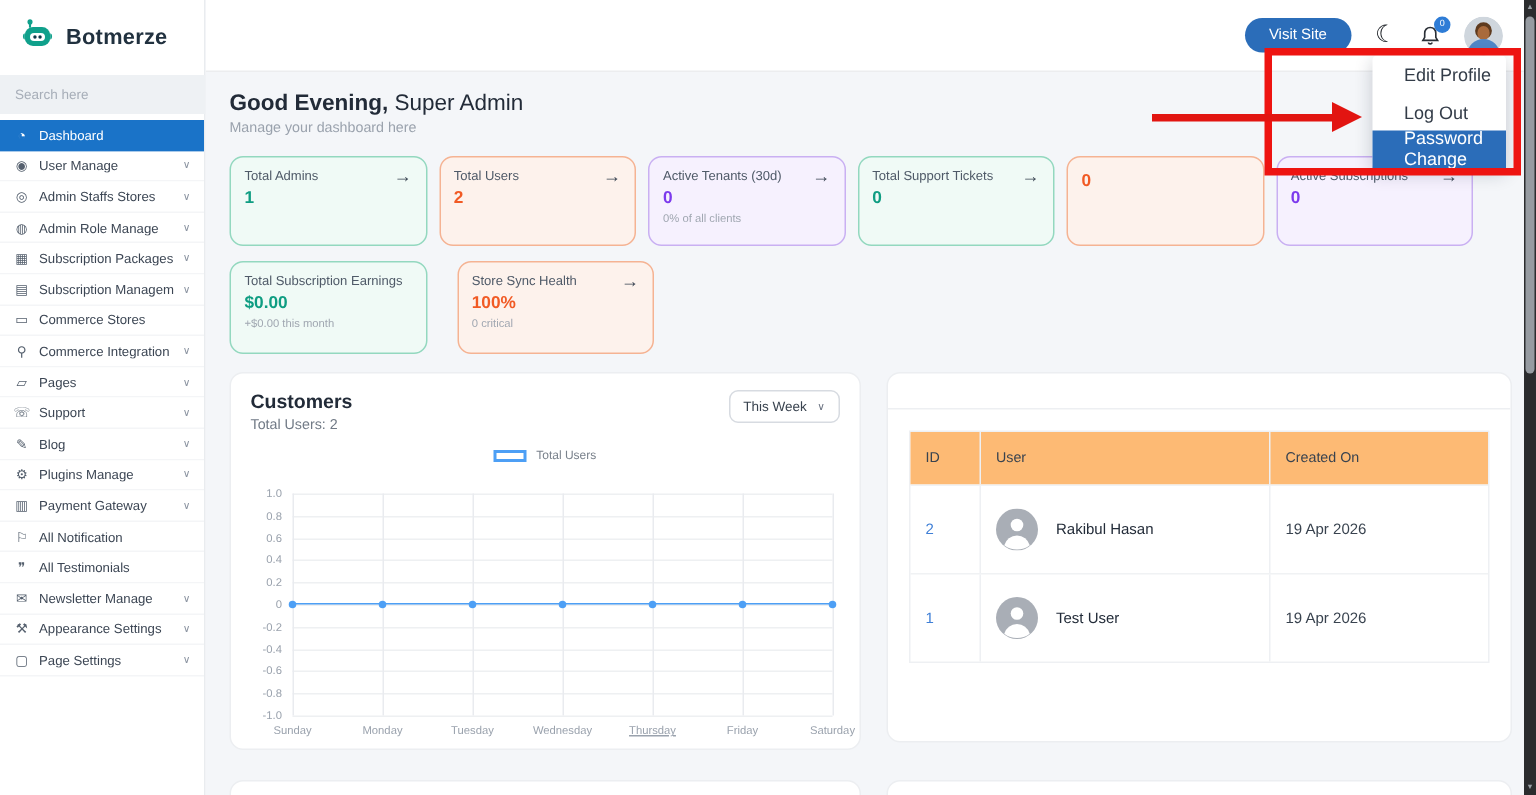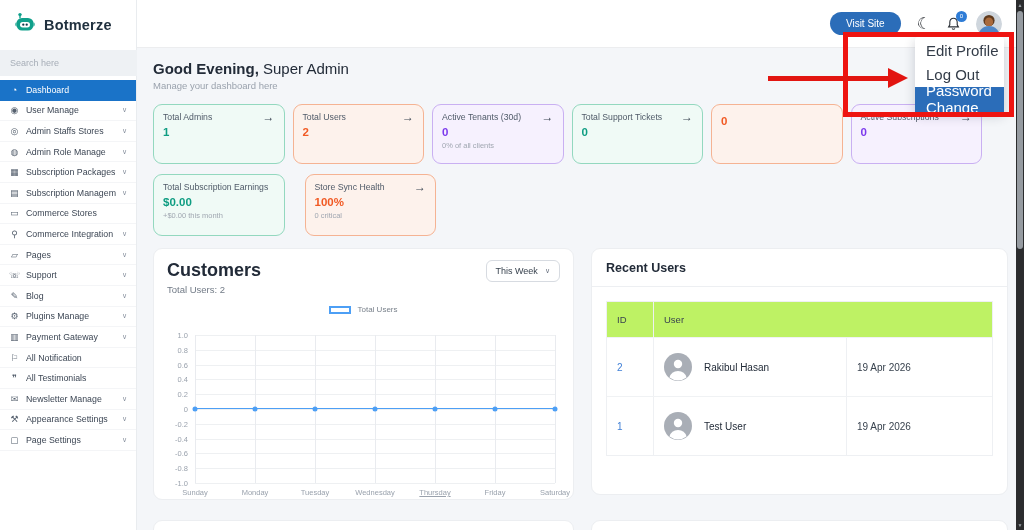--- a/index.html
+++ b/index.html
@@ -45,60 +45,60 @@
   .theme-orange{background:#fdf2ec;border-color:#f5b393}
   .theme-orange .v{color:#f15a24}
   .theme-purple{background:#f6f1fe;border-color:#c9b0f2}
   .theme-purple .v{color:#7c3aed}
 
   
   .panels{display:flex;gap:17px;margin-top:12px;align-items:flex-start}
   .panel{background:#fff;border:1px solid #eceef1;border-radius:9px}
   .customers-panel{width:421px;height:252px;padding:11px 13px;flex:none}
   .cp-head{display:flex;justify-content:space-between;align-items:flex-start}
-  .cp-title{font-size:18px;font-weight:bold;color:#222b38}
+  .cp-title{font-size:13px;font-weight:bold;color:#222b38}
   .cp-sub{font-size:9.5px;color:#717a86;margin-top:3px}
   .range-select{display:flex;align-items:center;gap:7px;border:1px solid #d7dbe1;border-radius:6px;padding:5px 9px;font-size:9px;color:#39434f;cursor:pointer;background:#fff}
   .range-select .chev{font-size:7px;color:#6a7280}
   .chart-legend{display:flex;justify-content:center;align-items:center;gap:6px;margin-top:10px}
   .legend-swatch{width:22px;height:8px;border:2px solid #4d9ff5;background:#fff}
   .legend-label{font-size:8px;color:#7a828c}
   .chart-wrap{position:relative;height:172px;margin-top:14px}
   .plot{position:absolute;left:28px;right:5px;top:7px;bottom:17px}
   .h-grid{position:absolute;left:0;right:0;height:0;border-top:1px solid #eef0f2}
   .v-grid{position:absolute;top:0;bottom:0;width:0;border-left:1px solid #e9ebef}
   .y-label{position:absolute;left:-7px;transform:translate(-100%,-50%);font-size:7.5px;color:#9aa2ad;white-space:nowrap}
   .x-label{position:absolute;top:100%;transform:translate(-50%,5px);font-size:7.5px;color:#9aa2ad;white-space:nowrap}
   .chart-svg{position:absolute;left:0;top:0;width:100%;height:100%;overflow:visible}
   .dot{position:absolute;width:5px;height:5px;border-radius:50%;background:#4d9ff5;transform:translate(-50%,-50%)}
 
   .recent-panel{flex:1;height:247px;padding:12px 14px;overflow:hidden}
   .rp-title{font-size:12.5px;font-weight:bold;color:#222b38}
   .rp-div{border-bottom:1px solid #edeff2;margin:11px -14px 0 -14px}
   .table{margin-top:14px;border:1px solid #eef0f3}
   .thead,.trow{display:grid;grid-template-columns:46px 1fr 146px}
-  .thead{background:#bef264;font-size:9.5px;color:#39434f}
+  .thead{background:#fdba74;font-size:9.5px;color:#39434f}
   .thead>div{padding:12px 10px}
   .trow{border-top:1px solid #f0f2f4;font-size:10px}
   .trow>div{padding:8px 10px;min-height:58px;display:flex;align-items:center}
   .thead>div+div,.trow>div+div{border-left:1px solid #eef0f3}
   .cid{color:#3f7fd6}
   .cname-cell{gap:12px}
   .cname{color:#222b38}
   .cdate{color:#39434f}
   .row-avatar{width:28px;height:28px;flex:none}
 
   
   .stub{position:absolute;top:520px;height:14px;background:#fff;border:1px solid #eceef1;border-radius:9px 9px 0 0;z-index:2}
   .stub-left{left:153px;width:421px}
   .stub-right{left:591px;width:417px}
 
   
   .dropdown{position:absolute;left:915px;top:37px;width:89px;background:#fff;border-radius:3px;box-shadow:0 3px 12px rgba(20,30,50,.2);z-index:20;padding:1px 0}
-  .dd-item{height:24.5px;display:flex;align-items:center;padding-left:11px;font-size:15px;color:#333c48;cursor:pointer}
+  .dd-item{height:24.5px;display:flex;align-items:center;padding-left:21px;font-size:12px;color:#333c48;cursor:pointer}
   .dd-item.hl{background:#2b6db9;color:#fff}
 
   
   .red-rect{position:absolute;left:843px;top:32px;width:171px;height:85px;border:5px solid #ee1411;z-index:30;pointer-events:none}
   .red-arrow-line{position:absolute;left:768px;top:76px;width:122px;height:5px;background:#e21511;z-index:30;pointer-events:none}
   .red-arrow-head{position:absolute;left:888px;top:68px;width:0;height:0;border-left:20px solid #e21511;border-top:10.5px solid transparent;border-bottom:10.5px solid transparent;z-index:30;pointer-events:none}
 
   
   .scrollbar{position:absolute;right:0;top:0;width:8px;height:530px;background:#2b2c2e;z-index:50}
   .sb-btn{height:10px;color:#9aa0a6;font-size:5px;display:flex;align-items:center;justify-content:center;width:100%}
@@ -360,26 +360,26 @@
             <div class="dot" style="left: 33.3333%; top: 50%;"></div>
             <div class="dot" style="left: 50%; top: 50%;"></div>
             <div class="dot" style="left: 66.6667%; top: 50%;"></div>
             <div class="dot" style="left: 83.3333%; top: 50%;"></div>
             <div class="dot" style="left: 100%; top: 50%;"></div>
           </div>
       </div>
     </div>
 
     <div class="panel recent-panel">
-      <div class="rp-title">Recent Users</div>
       <div class="rp-div"></div>
       <div class="table">
         <div class="thead">
           <div>ID</div>
           <div>User</div>
+          <div>Created On</div>
         </div>
         <div>
             <div class="trow">
     <div class="cid">2</div>
     <div class="cname-cell">
       <span class="row-avatar">
         <svg width="28" height="28" viewBox="0 0 28 28">
           <circle cx="14" cy="14" r="14" fill="#a9aeb6"></circle>
           <circle cx="14" cy="11" r="4.2" fill="#fff"></circle>
           <path d="M5.5 24.5a8.8 8.8 0 0 1 17 0 14 14 0 0 1-17 0z" fill="#fff"></path>

